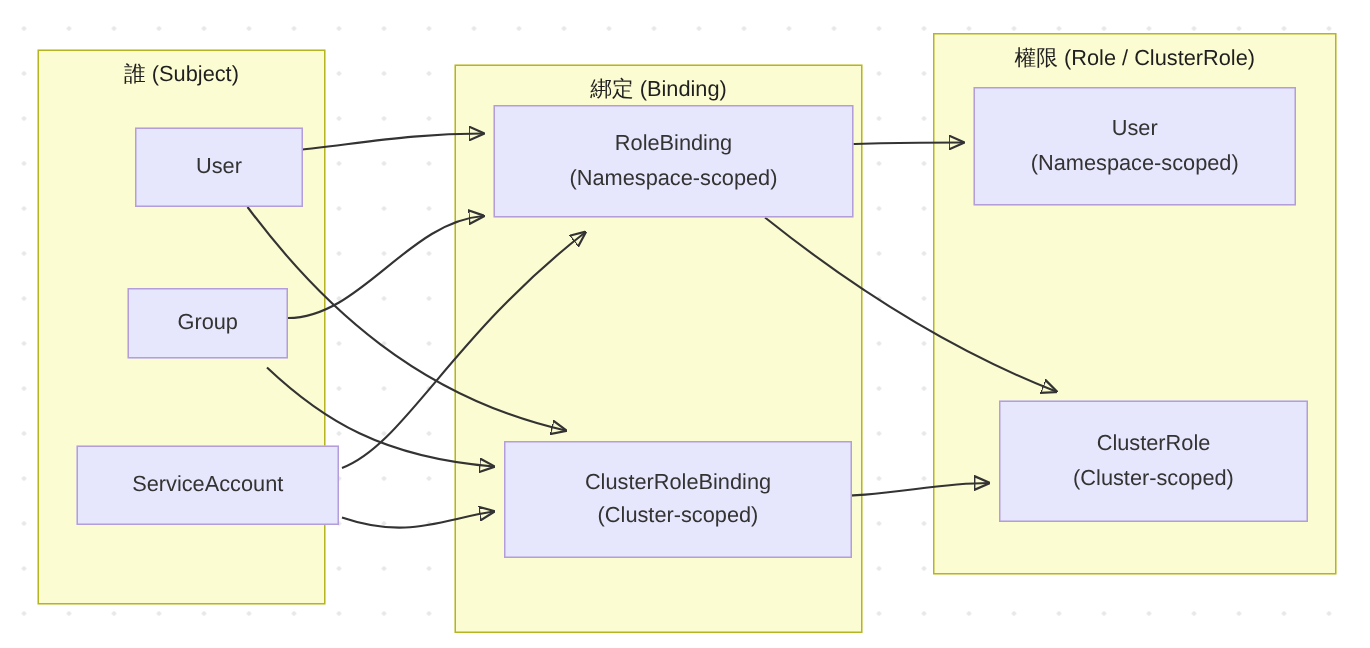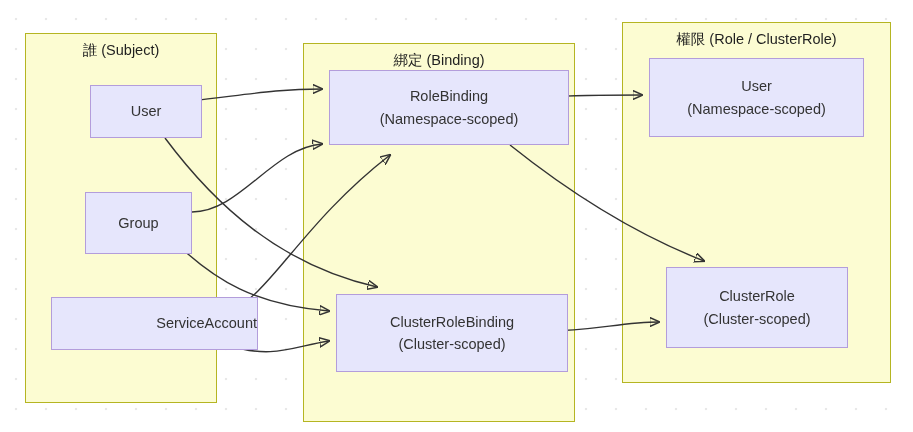--- a/index.html
+++ b/index.html
@@ -104,36 +104,36 @@
     <path marker-end="url(#arrow)" d="M 546 97 C 580 95, 610 95, 642 95"></path>
 
     <path marker-end="url(#arrow)" d="M 510 145 C 560 185, 625 230, 704 261"></path>
 
     <path marker-end="url(#arrow)" d="M 538 331 C 590 332, 620 322, 659 322"></path>
   </svg>
 
   <div class="node" id="node-user" style="left: 90px; top: 85px; width: 112px; height: 53px;">
     <span>User</span>
   </div>
-  <div class="node" id="node-group" style="left: 85px; top: 192px; width: 107px; height: 62px;">
+  <div class="node" id="node-group" style="left: 85px; top: 192px; width: 107px; height: 47px;">
     <span>Group</span>
   </div>
-  <div class="node" id="node-service-account" style="left: 51px; top: 297px; width: 207px; height: 53px; align-items: flex-end;">
+  <div class="node" id="node-service-account" style="left: 51px; top: 297px; width: 175px; height: 53px;">
     <span>ServiceAccount</span>
   </div>
   <div class="node" id="node-rolebinding" style="left: 329px; top: 70px; width: 240px; height: 75px;">
     <span>RoleBinding</span>
     <span>(Namespace-scoped)</span>
   </div>
   <div class="node" id="node-clusterrolebinding" style="left: 336px; top: 294px; width: 232px; height: 78px;">
     <span>ClusterRoleBinding</span>
     <span>(Cluster-scoped)</span>
   </div>
   <div class="node" id="node-role" style="left: 649px; top: 58px; width: 215px; height: 79px;">
     <span>User</span>
     <span>(Namespace-scoped)</span>
   </div>
-  <div class="node" id="node-clusterrole" style="left: 666px; top: 267px; width: 182px; height: 81px;">
+  <div class="node" id="node-clusterrole" style="left: 666px; top: 267px; width: 206px; height: 81px;">
     <span>ClusterRole</span>
     <span>(Cluster-scoped)</span>
   </div>
 
 </div>
 
 </body></html>

